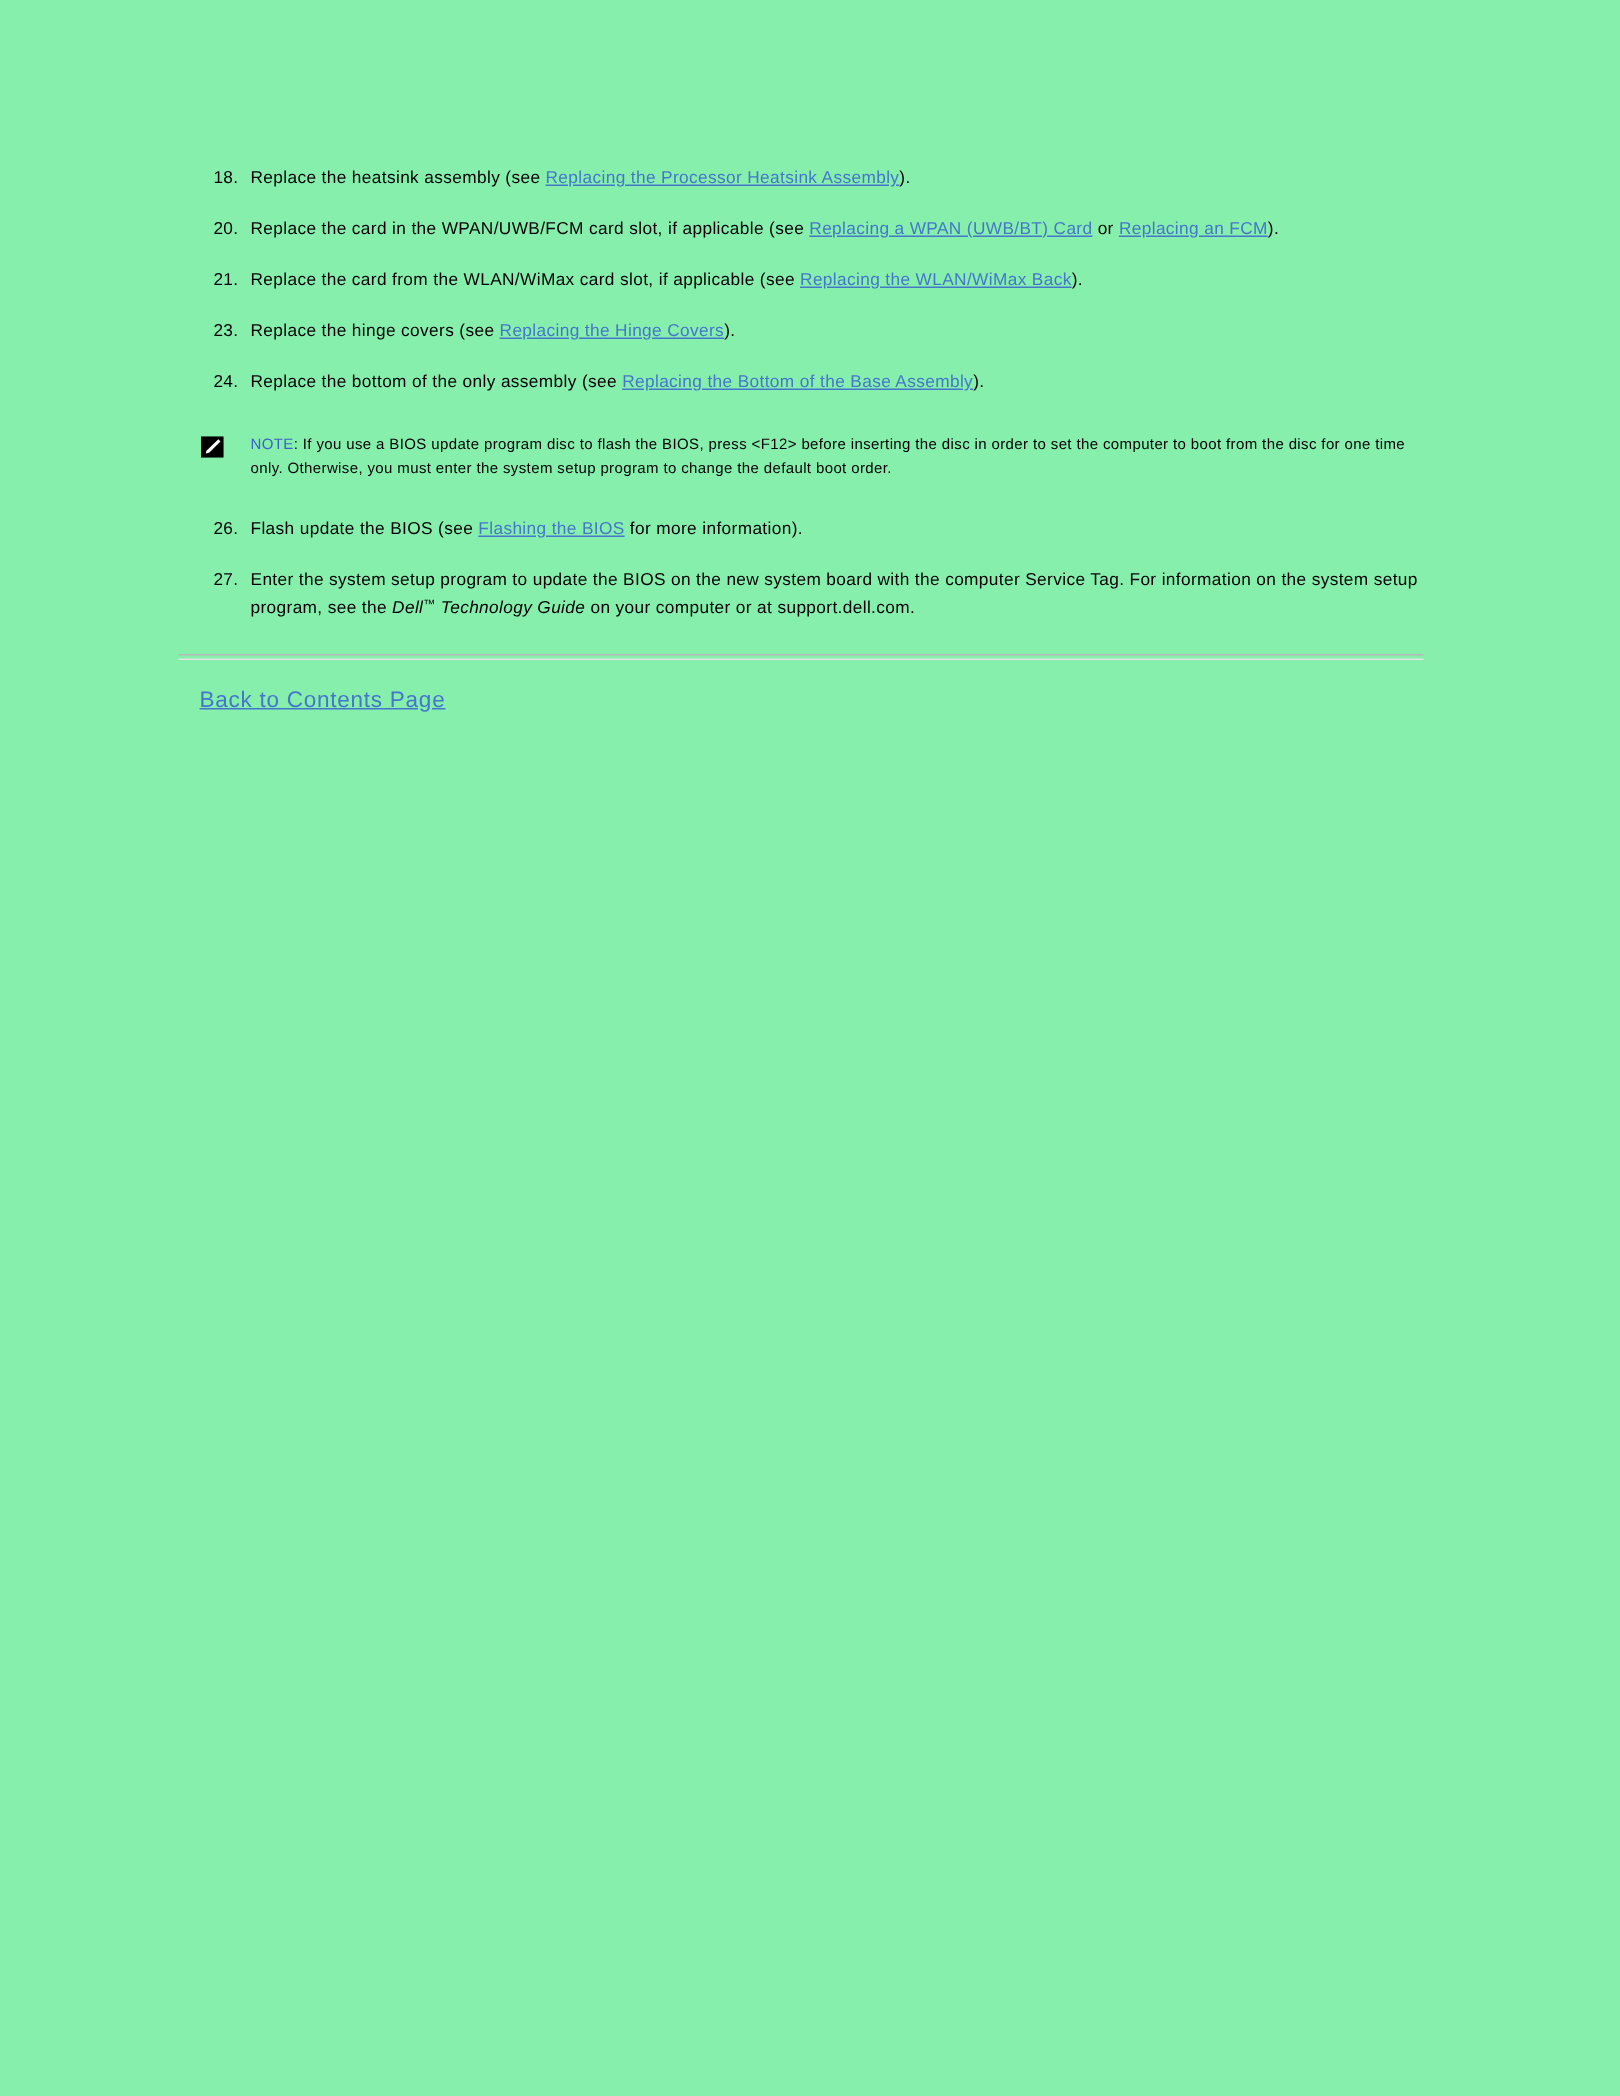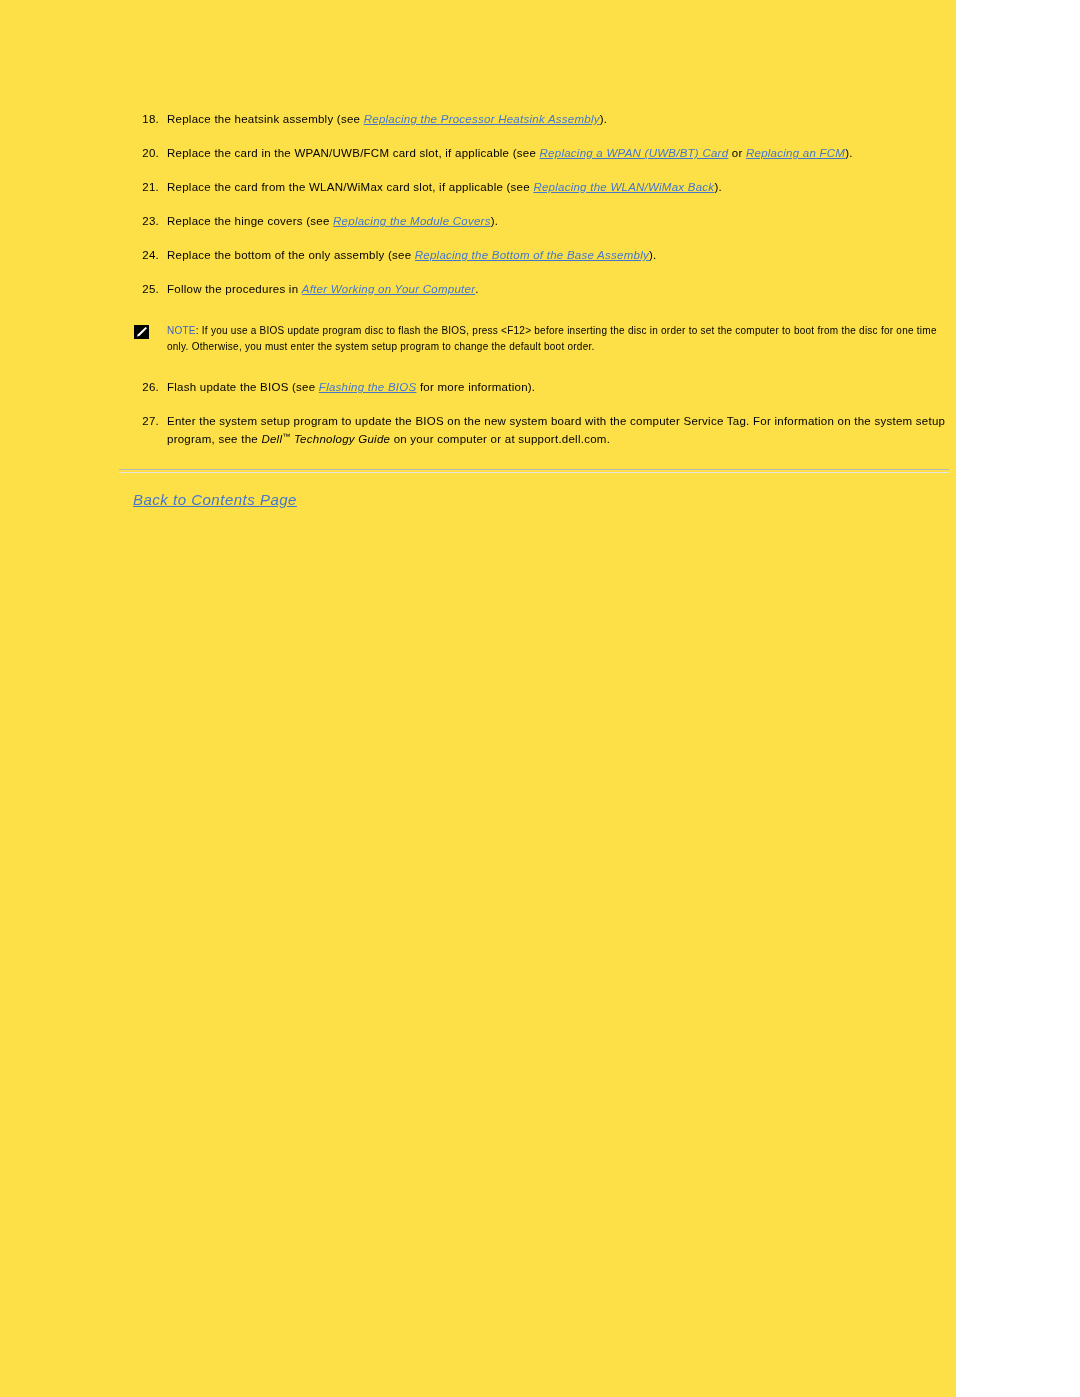--- a/index.html
+++ b/index.html
@@ -9,23 +9,23 @@
   }
   body {
     width: 1080px;
     height: 1397px;
     font-family: "Liberation Sans", sans-serif;
     color: #000000;
     -webkit-font-smoothing: none;
   }
   .page {
     position: relative;
-    width: 956px;
+    width: 1080px;
     height: 1397px;
-    background: #fde047;
+    background: #86efac;
   }
   .content {
     position: absolute;
     left: 119px;
     top: 112px;
     width: 842px;
   }
 
   
   .steps {
@@ -55,21 +55,20 @@
   }
   .step-body {
     display: block;
   }
 
   a.doclink,
   .doclink {
     color: #4477cc;
     text-decoration: underline;
     cursor: pointer;
-    font-style: italic;
   }
   .italic { font-style: italic; }
   .tm {
     font-size: 8px;
     vertical-align: 0.45em;
     font-style: italic;
   }
 
   
   .note {
@@ -127,29 +126,25 @@
         <div class="step">
           <span class="step-num">20.</span>
           <span class="step-body"><span>Replace the card in the WPAN/UWB/FCM card slot, if applicable (see </span><a class="doclink" href="#">Replacing a WPAN (UWB/BT) Card</a><span> or </span><a class="doclink" href="#">Replacing an FCM</a><span>).</span></span>
         </div>
         <div class="step">
           <span class="step-num">21.</span>
           <span class="step-body"><span>Replace the card from the WLAN/WiMax card slot, if applicable (see </span><a class="doclink" href="#">Replacing the WLAN/WiMax Back</a><span>).</span></span>
         </div>
         <div class="step">
           <span class="step-num">23.</span>
-          <span class="step-body"><span>Replace the hinge covers (see </span><a class="doclink" href="#">Replacing the Module Covers</a><span>).</span></span>
+          <span class="step-body"><span>Replace the hinge covers (see </span><a class="doclink" href="#">Replacing the Hinge Covers</a><span>).</span></span>
         </div>
         <div class="step">
           <span class="step-num">24.</span>
           <span class="step-body"><span>Replace the bottom of the only assembly (see </span><a class="doclink" href="#">Replacing the Bottom of the Base Assembly</a><span>).</span></span>
-        </div>
-        <div class="step">
-          <span class="step-num">25.</span>
-          <span class="step-body"><span>Follow the procedures in </span><a class="doclink" href="#">After Working on Your Computer</a><span>.</span></span>
         </div>
       </div>
 
     <div class="note">
       <span class="note-icon">
         <svg width="15" height="14" viewBox="0 0 15 14" xmlns="http://www.w3.org/2000/svg">
           <rect x="0" y="0" width="15" height="14" fill="#000000"></rect>
           <path d="M11.6 1.9 L13.0 3.3 L5.6 10.7 L3.3 11.4 L4.0 9.2 Z" fill="#ffffff"></path>
           <path d="M3.3 11.4 L4.0 9.2 L5.2 10.4 Z" fill="#ffffff"></path>
         </svg>

